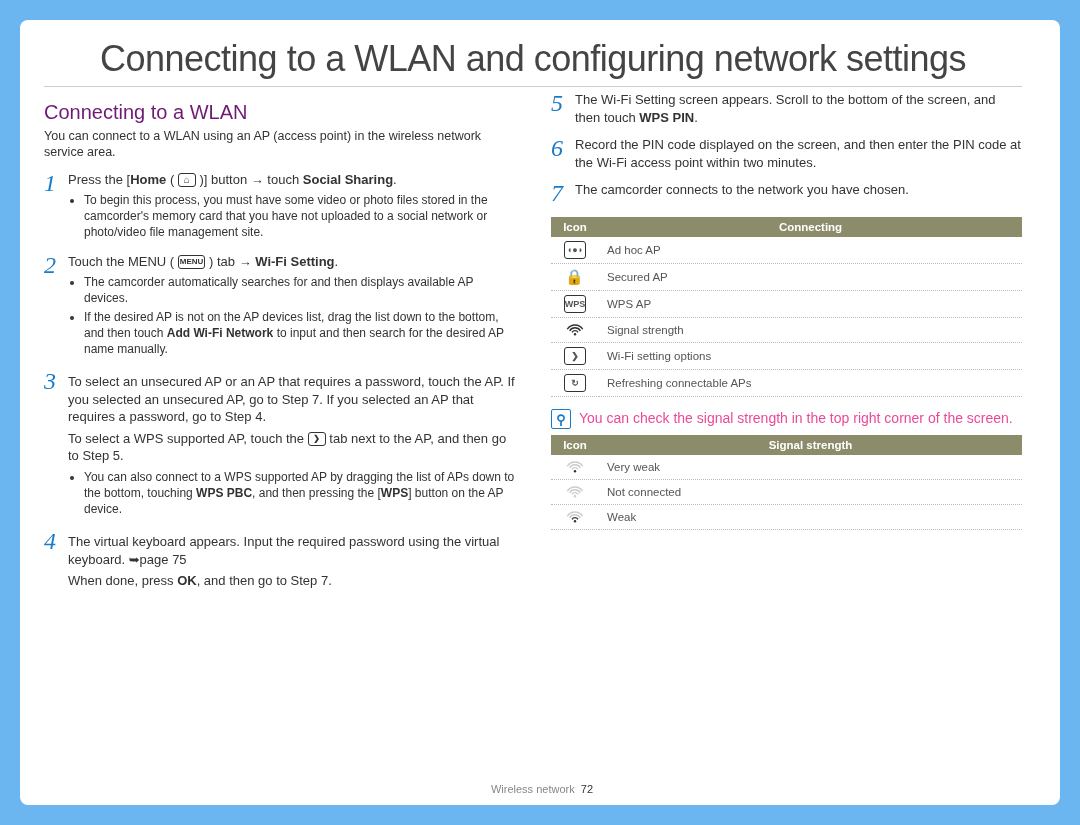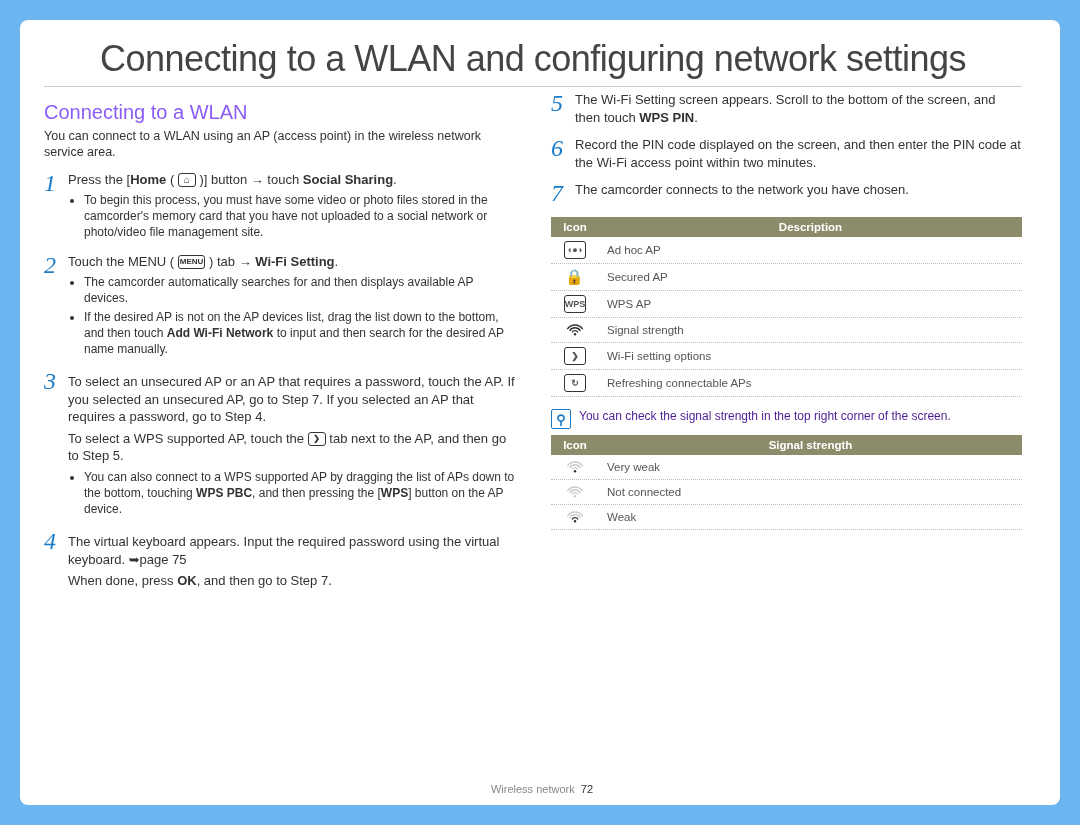--- a/index.html
+++ b/index.html
@@ -25,21 +25,21 @@
     font-weight: 300;
     font-size: 36px;
     text-align: center;
     margin: 0 0 4px 0;
     border-bottom: 1px solid #ccc;
     padding-bottom: 6px;
     letter-spacing: -0.5px;
     color:#444;
   }
   h2.section-title {
-    color: #8b5cf6;
+    color: #701a75;
     font-weight: 400;
     font-size: 20px;
     margin: 10px 0 4px 0;
   }
   .columns { display: flex; gap: 36px; }
   .col { flex: 1; }
   p { margin: 4px 0; line-height: 1.35; }
   .step { display: flex; margin-top: 10px; }
   .step-num {
     color: #1a7bc8;
@@ -58,21 +58,21 @@
   .note-icon {
     width: 20px; height: 20px;
     border: 1.5px solid #1a7bc8;
     color: #1a7bc8;
     display: flex; align-items: center; justify-content: center;
     font-weight: bold;
     font-size: 13px;
     flex-shrink:0;
     border-radius:2px;
   }
-  .note-text { color: #4c1d95; font-size: 12px; line-height:1.3; }
+  .note-text { color: #ec4899; font-size: 14px; line-height:1.3; }
   table.icon-table { width: 100%; border-collapse: collapse; font-size: 11.5px; margin-top:6px;}
   table.icon-table th {
     background: #8c8c6a;
     color: #fff;
     text-align: center;
     padding: 4px 8px;
     font-weight: bold;
   }
   table.icon-table td {
     border-bottom: 1px dotted #bbb;
@@ -175,21 +175,21 @@
 
       <div class="step">
         <div class="step-num">7</div>
         <div class="step-body">The camcorder connects to the network you have chosen.</div>
       </div>
 
       <table class="icon-table" style="margin-top:12px;">
         <thead>
             <tr>
           <th>Icon</th>
-          <th>Description</th>
+          <th>Connecting</th>
         </tr>
           </thead>
         <tbody id="table1-body">
             <tr>
               <td><span class="ic">◖●◗</span></td>
               <td>Ad hoc AP</td>
             </tr>
             <tr>
               <td><span class="ic-plain">🔒</span></td>
               <td>Secured AP</td>

